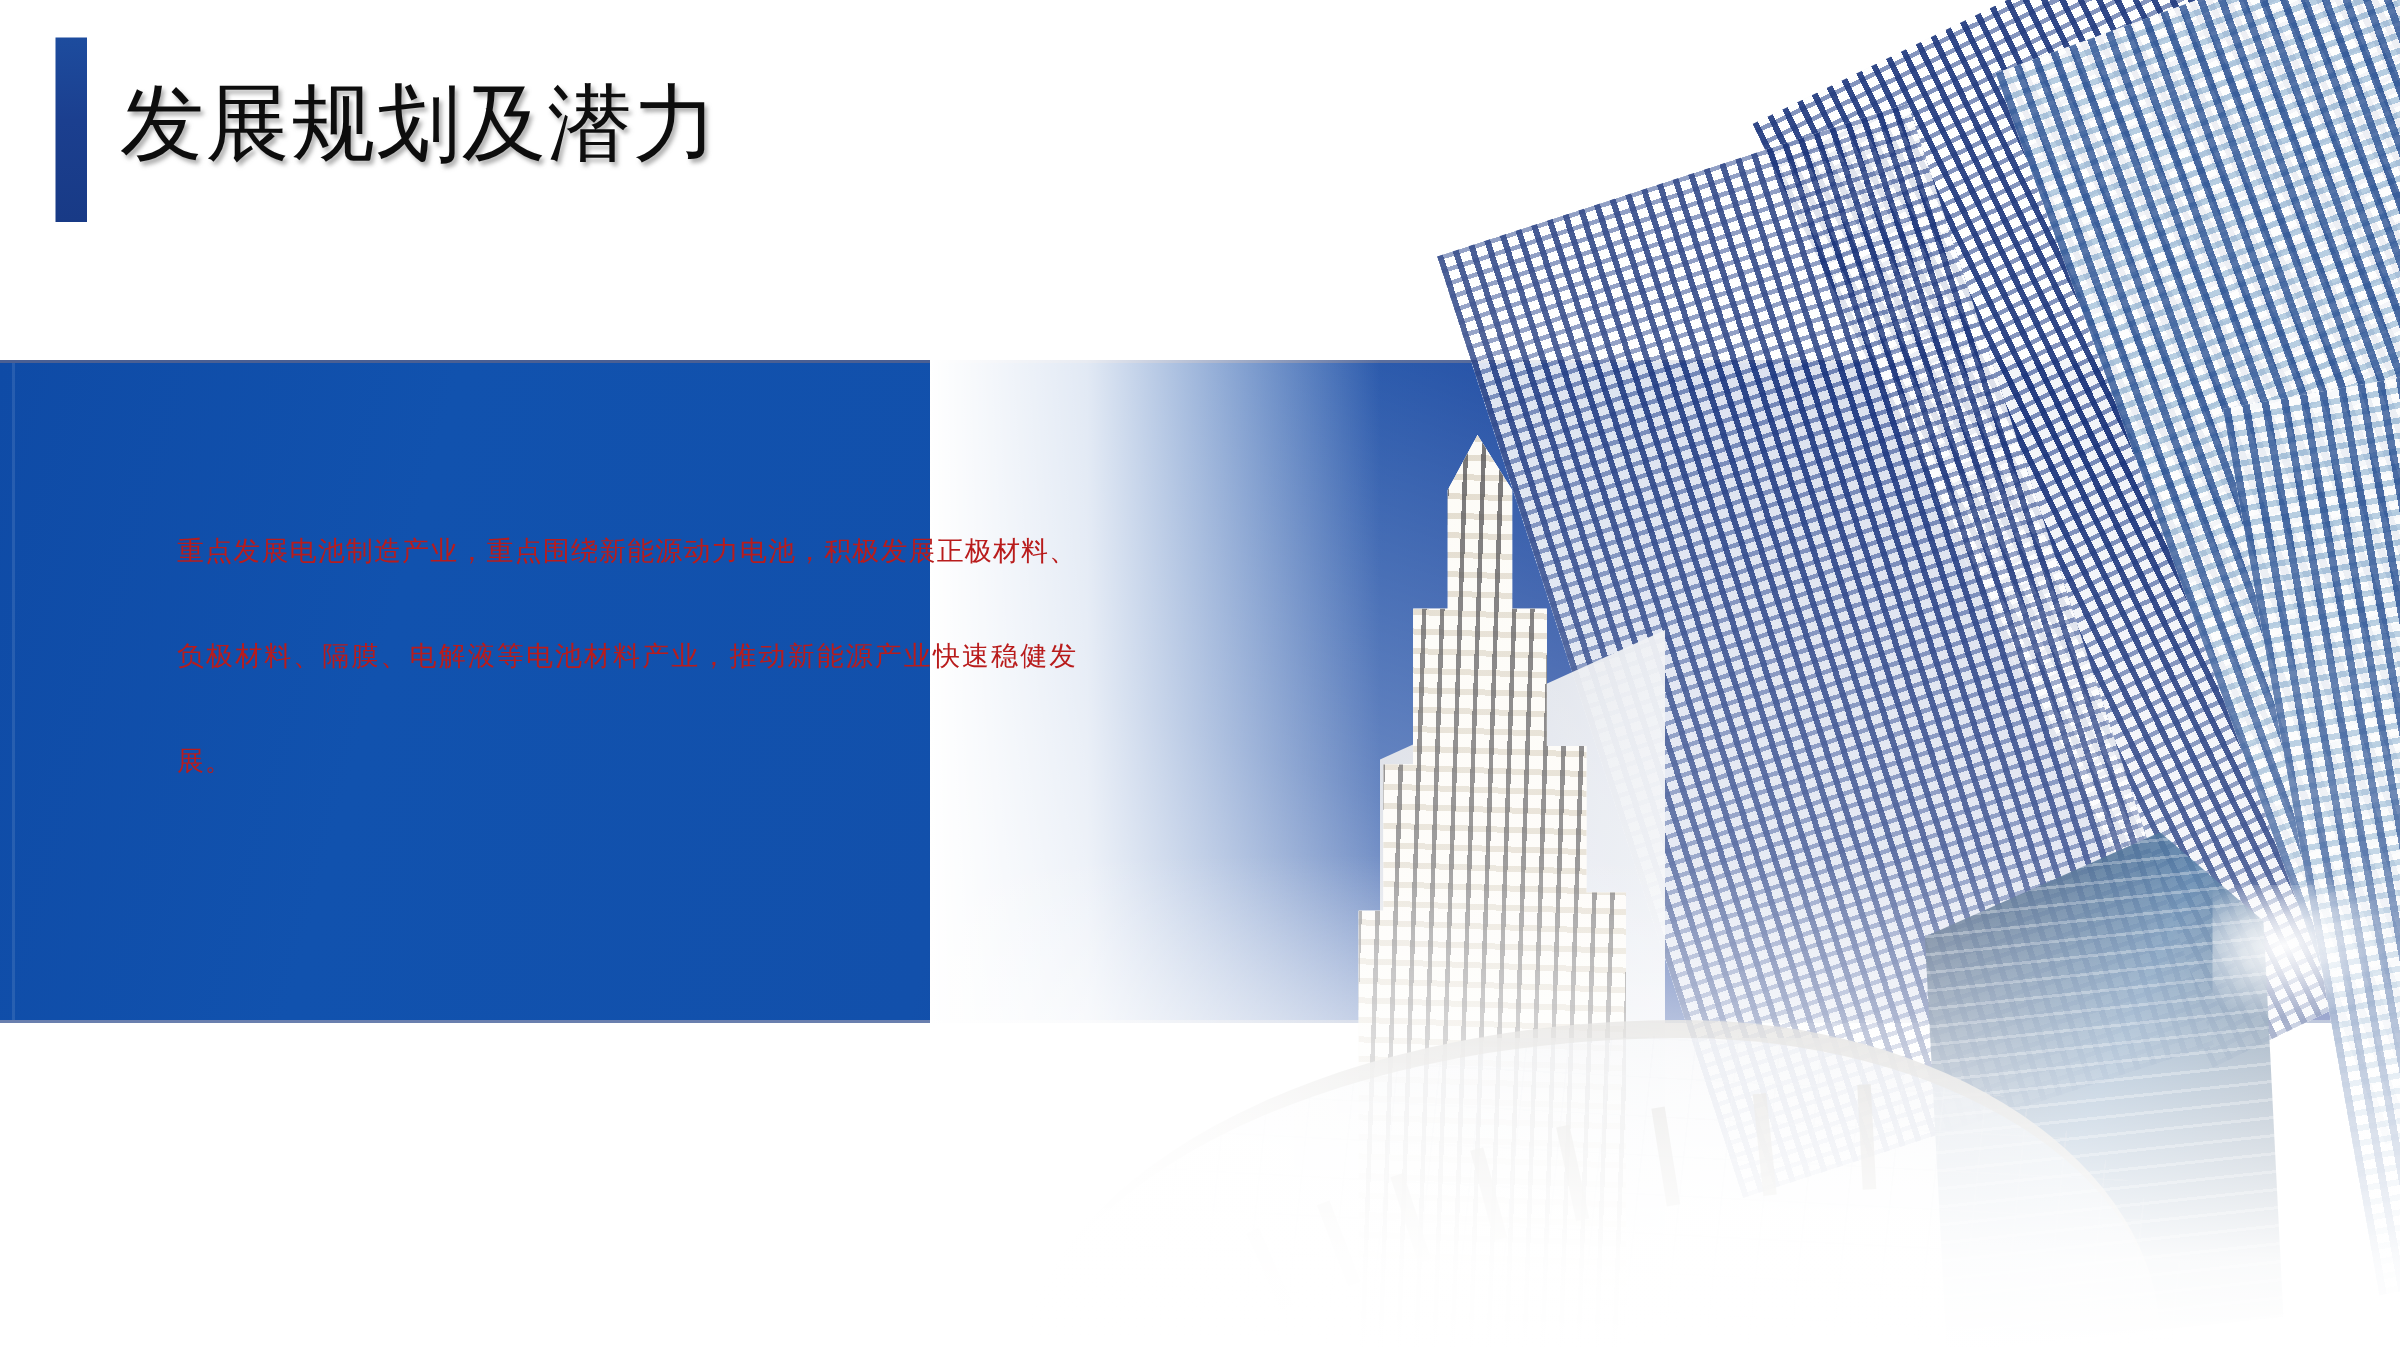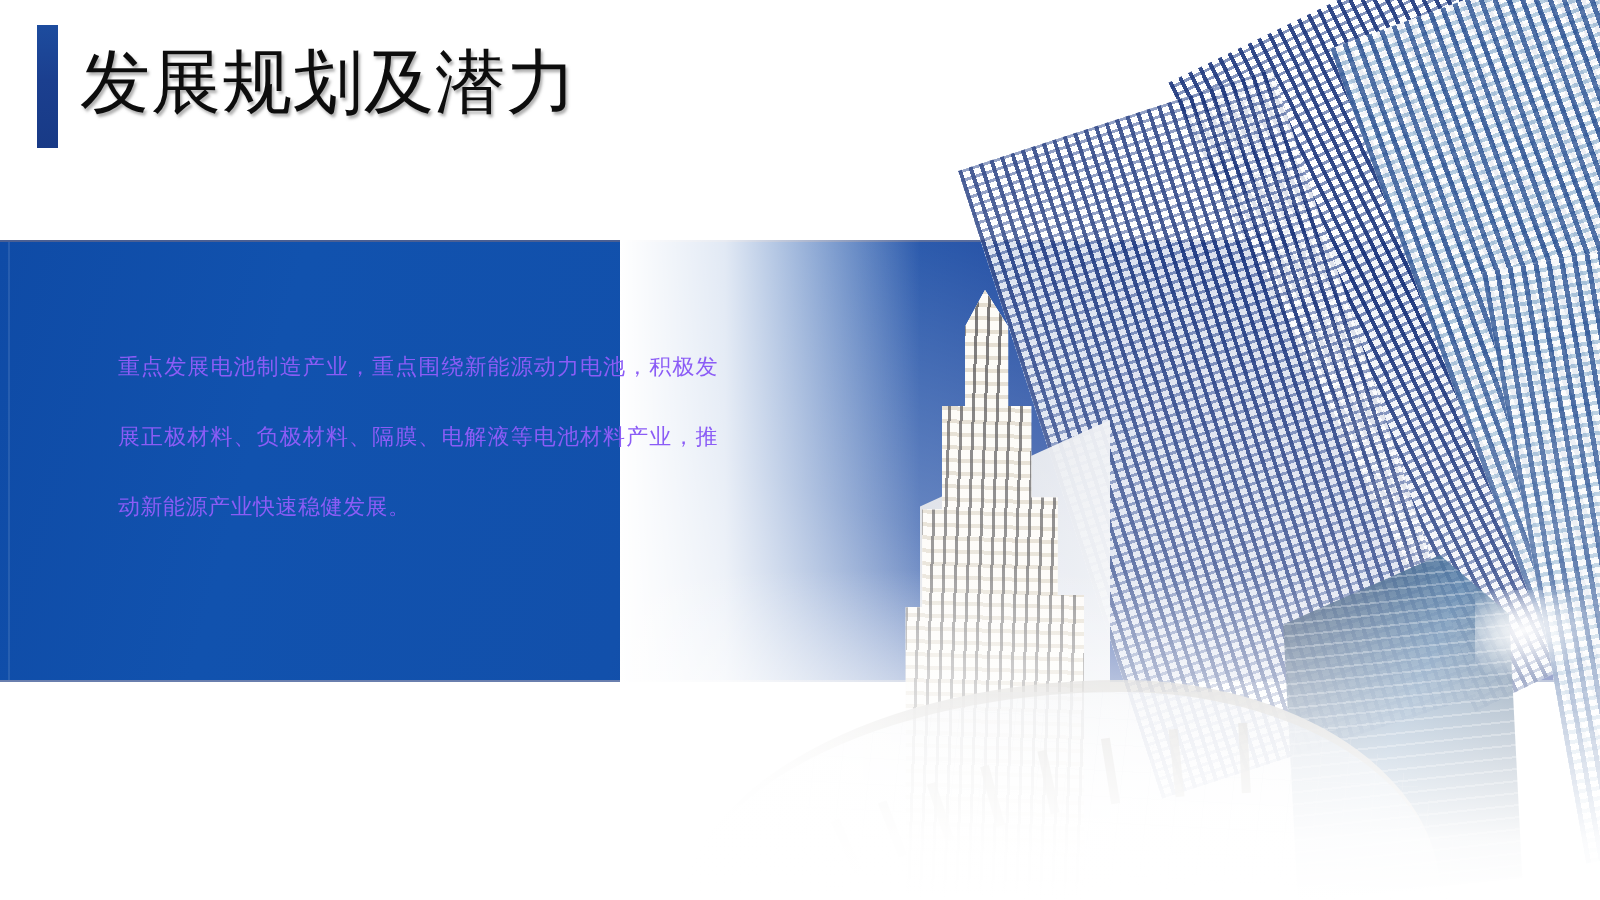--- a/index.html
+++ b/index.html
@@ -36,21 +36,21 @@
     top: 25px;
     width: 21px;
     height: 123px;
     background: linear-gradient(180deg, #1d4c9e 0%, #1b3f8f 45%, #183a86 100%);
   }
 
   .title-text {
     position: absolute;
     left: 80px;
     top: 36px;
-    font-size: 70px;
+    font-size: 56px;
     line-height: 92px;
     letter-spacing: 1px;
     color: #0d0d0d;
     font-weight: 400;
     white-space: nowrap;
     text-shadow: 2px 3px 3px rgba(110, 110, 110, 0.55);
   }
 
   
   .photo {
@@ -314,22 +314,22 @@
   
   .photo { z-index: 30; }
 
   
   .body-text {
     position: absolute;
     left: 118px;
     top: 332px;
     width: 600px;
     z-index: 35;
-    color: #8b5cf6;
-    font-size: 22px;
+    color: #b91c1c;
+    font-size: 18px;
     line-height: 70px;
     letter-spacing: 0.5px;
     text-align: justify;
     text-align-last: left;
     font-weight: 400;
   }
 </style>
 </head>
 <body>
 

